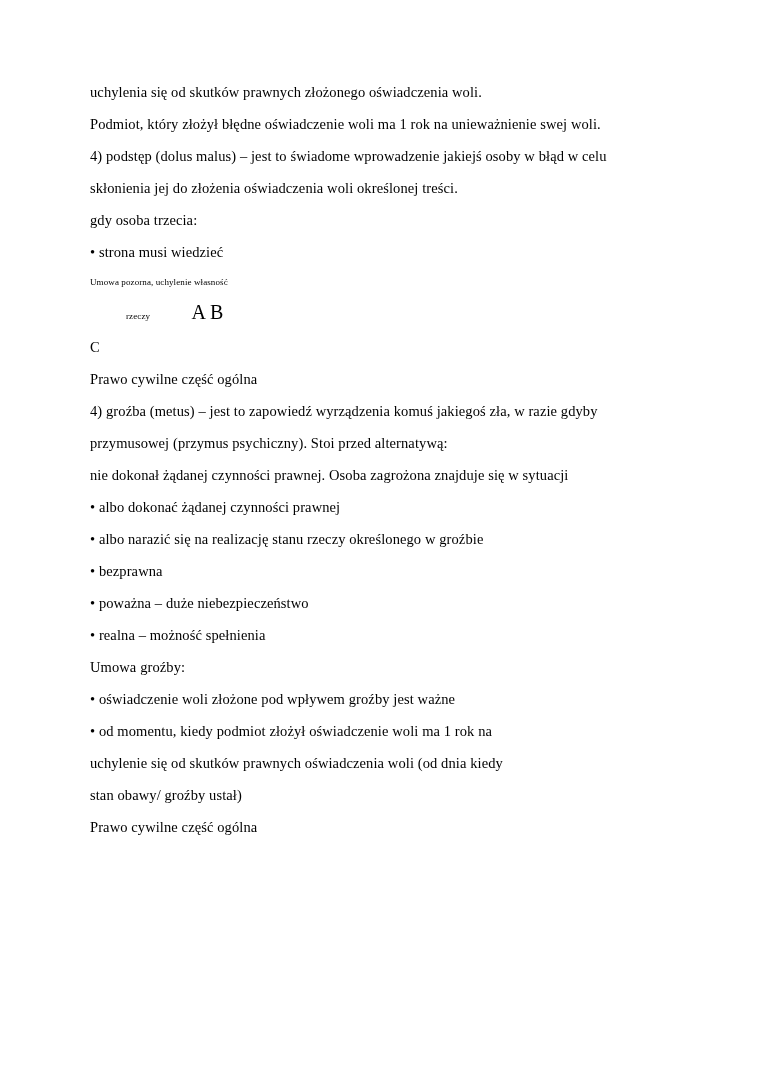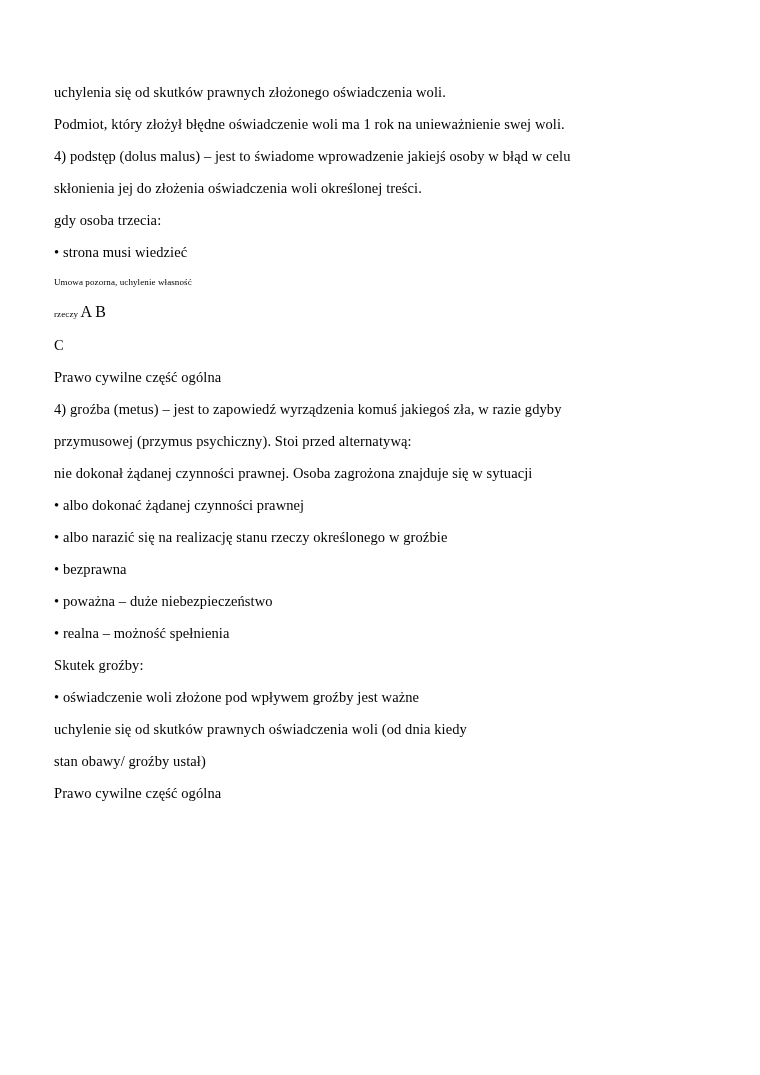--- a/index.html
+++ b/index.html
@@ -6,21 +6,21 @@
     margin: 0;
     padding: 0;
     background: #ffffff;
   }
   .page {
     position: relative;
     width: 760px;
     height: 1075px;
     background: #ffffff;
     box-sizing: border-box;
-    padding: 76px 82px 0 54px;
+    padding: 76px 82px 0 90px;
     overflow: hidden;
     font-family: "Liberation Serif", "DejaVu Serif", serif;
     color: #000000;
     border-radius: 30px;
   }
   .ln {
     margin: 0;
     font-size: 14.5px;
     line-height: 32px;
     white-space: nowrap;
@@ -28,23 +28,25 @@
   }
   .ln.small {
     font-size: 9px;
     line-height: 29px;
   }
   .ln.mixed {
     line-height: 30px;
   }
   .ln.mixed .small-seg {
     font-size: 9px;
+    margin-left: 36px;
   }
   .ln.mixed .normal-seg {
-    font-size: 16px;
+    font-size: 20px;
+    margin-left: 39px;
   }
 </style>
 </head>
 <body>
 
 <div class="page">
   <p class="ln">uchylenia się od skutków prawnych złożonego oświadczenia woli.</p>
   <p class="ln">Podmiot, który złożył błędne oświadczenie woli ma 1 rok na unieważnienie swej woli.</p>
   <p class="ln">4) podstęp (dolus malus) – jest to świadome wprowadzenie jakiejś osoby w błąd w celu</p>
   <p class="ln">skłonienia jej do złożenia oświadczenia woli określonej treści.</p>
@@ -55,18 +57,19 @@
   <p class="ln">C</p>
   <p class="ln">Prawo cywilne część ogólna</p>
   <p class="ln">4) groźba (metus) – jest to zapowiedź wyrządzenia komuś jakiegoś zła, w razie gdyby</p>
   <p class="ln">przymusowej (przymus psychiczny). Stoi przed alternatywą:</p>
   <p class="ln">nie dokonał żądanej czynności prawnej. Osoba zagrożona znajduje się w sytuacji</p>
   <p class="ln">• albo dokonać żądanej czynności prawnej</p>
   <p class="ln">• albo narazić się na realizację stanu rzeczy określonego w groźbie</p>
   <p class="ln">• bezprawna</p>
   <p class="ln">• poważna – duże niebezpieczeństwo</p>
   <p class="ln">• realna – możność spełnienia</p>
-  <p class="ln">Skutek groźby:</p>
+  <p class="ln">Umowa groźby:</p>
   <p class="ln">• oświadczenie woli złożone pod wpływem groźby jest ważne</p>
+  <p class="ln">• od momentu, kiedy podmiot złożył oświadczenie woli ma 1 rok na</p>
   <p class="ln">uchylenie się od skutków prawnych oświadczenia woli (od dnia kiedy</p>
   <p class="ln">stan obawy/ groźby ustał)</p>
   <p class="ln">Prawo cywilne część ogólna</p>
 </div>
 
 </body></html>

